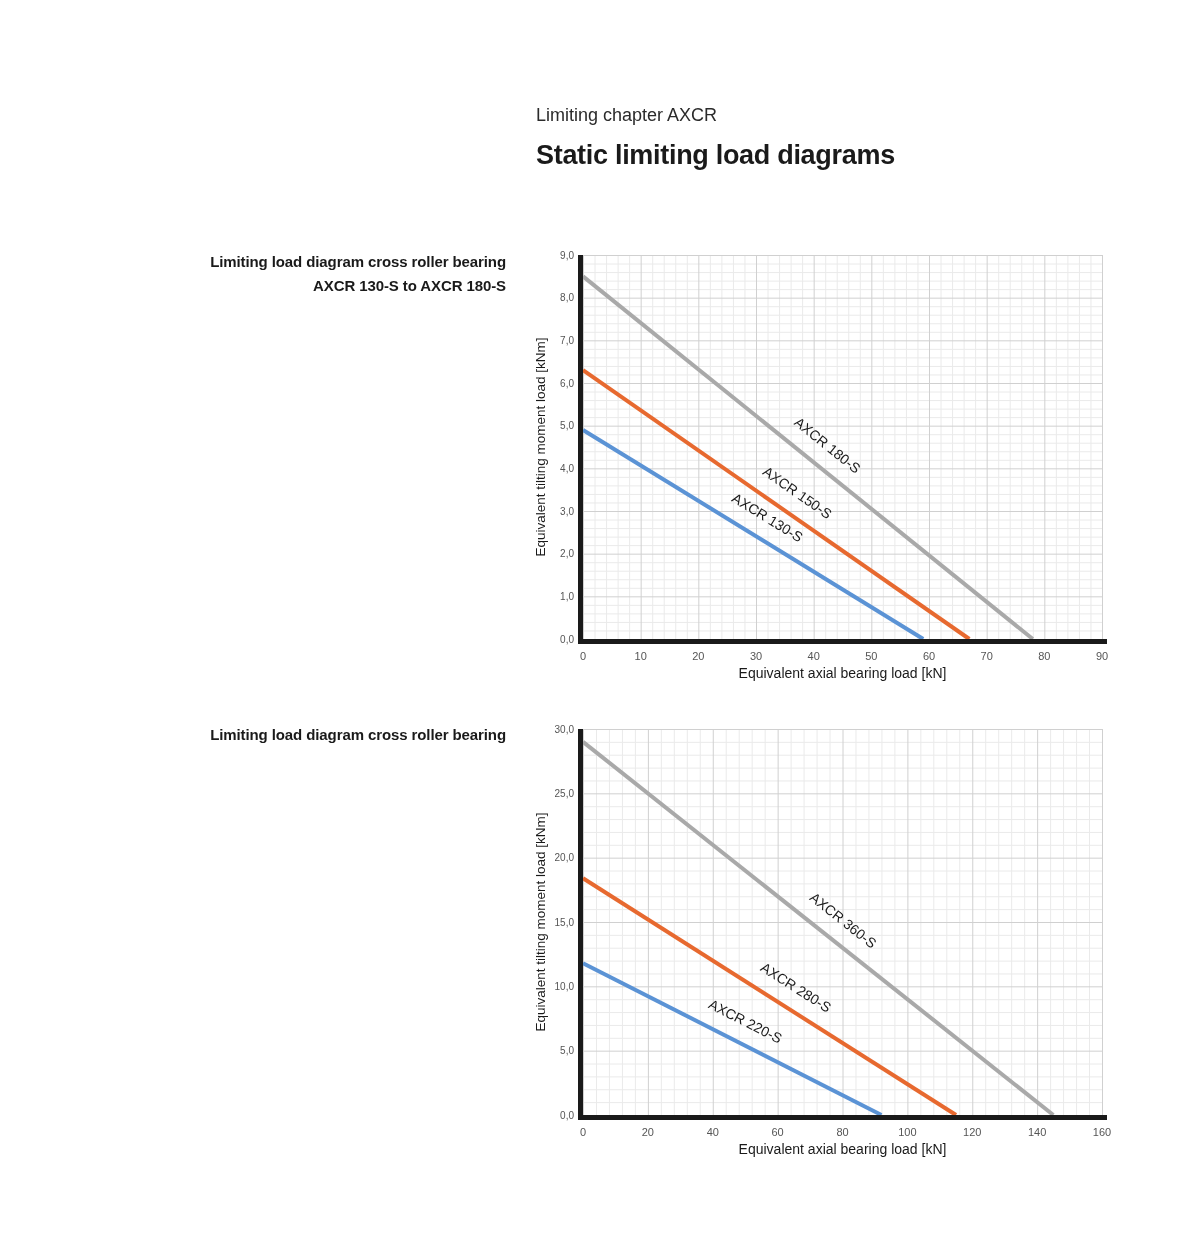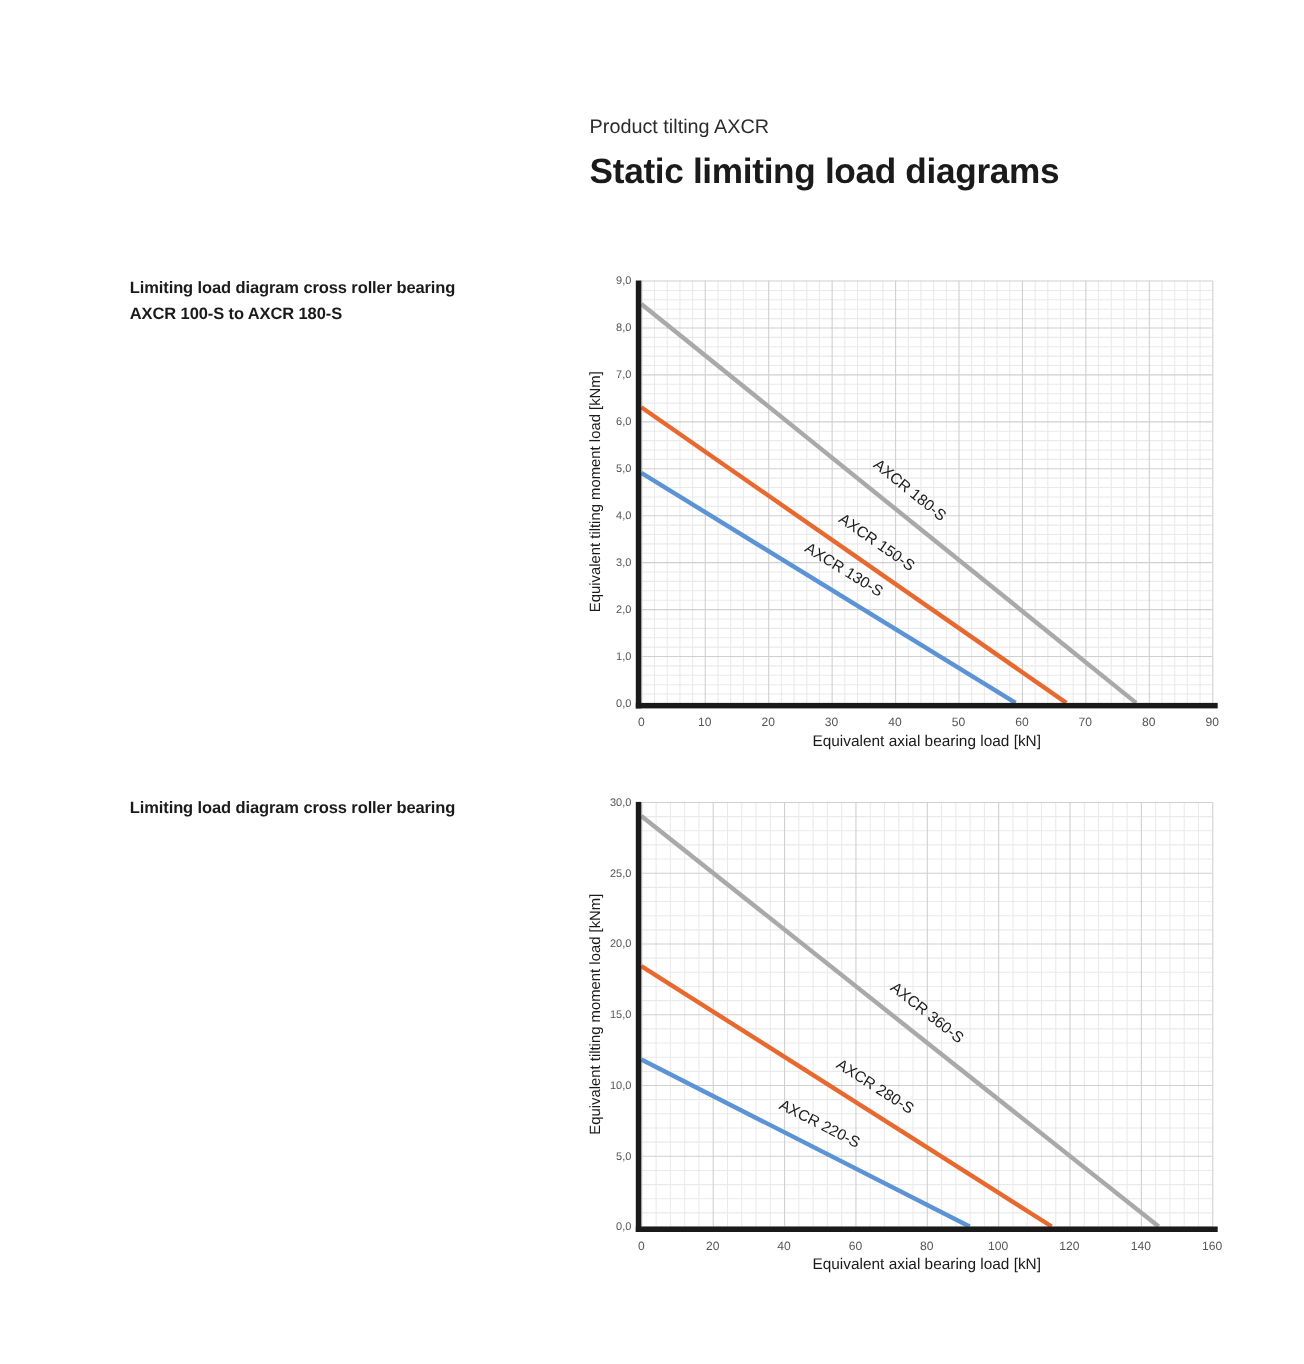--- a/index.html
+++ b/index.html
@@ -11,49 +11,49 @@
     color:#1a1a1a;
   }
   .page{position:absolute;inset:0;}
   .doc-header{position:absolute;left:536px;top:104px;}
   .kicker{
     font-size:18px;font-weight:400;color:#2b2b2b;
     letter-spacing:0px;line-height:22px;
   }
   .doc-title{
     margin:14px 0 0 0;
-    font-size:32px;font-weight:600;color:#1a1a1a;
+    font-size:27px;font-weight:600;color:#1a1a1a;
     letter-spacing:-0.3px;line-height:30px;
   }
   .side-title{
     position:absolute;left:118px;width:388px;
-    text-align:left;
+    text-align:right;
     font-size:15px;font-weight:700;color:#1a1a1a;
     line-height:24px;letter-spacing:-0.1px;
   }
   #side-title-0{top:250px;}
   #side-title-1{top:723px;}
   .chart-host{position:absolute;left:520px;}
   #chart0{top:240px;width:600px;height:460px;}
   #chart1{top:715px;width:600px;height:460px;}
   svg{display:block;}
 </style>
 </head>
 <body>
 
 <div class="page">
 
   <div class="doc-header">
-    <div class="kicker">Product tilting AXCR</div>
+    <div class="kicker">Limiting chapter AXCR</div>
     <h1 class="doc-title">Static limiting load diagrams</h1>
   </div>
 
   <div class="side-title" id="side-title-0">
     <div>Limiting load diagram cross roller bearing</div>
-    <div>AXCR 100-S to AXCR 180-S</div>
+    <div>AXCR 130-S to AXCR 180-S</div>
   </div>
   <div class="chart-host" id="chart0">
       <svg width="600" height="460" viewBox="0 0 600 460">
         <g stroke="#EAEAEA" stroke-width="1">
           <line x1="75.03333333333333" y1="15" x2="75.03333333333333" y2="399"></line>
           <line x1="86.56666666666666" y1="15" x2="86.56666666666666" y2="399"></line>
           <line x1="98.1" y1="15" x2="98.1" y2="399"></line>
           <line x1="109.63333333333333" y1="15" x2="109.63333333333333" y2="399"></line>
           <line x1="132.7" y1="15" x2="132.7" y2="399"></line>
           <line x1="144.23333333333335" y1="15" x2="144.23333333333335" y2="399"></line>

